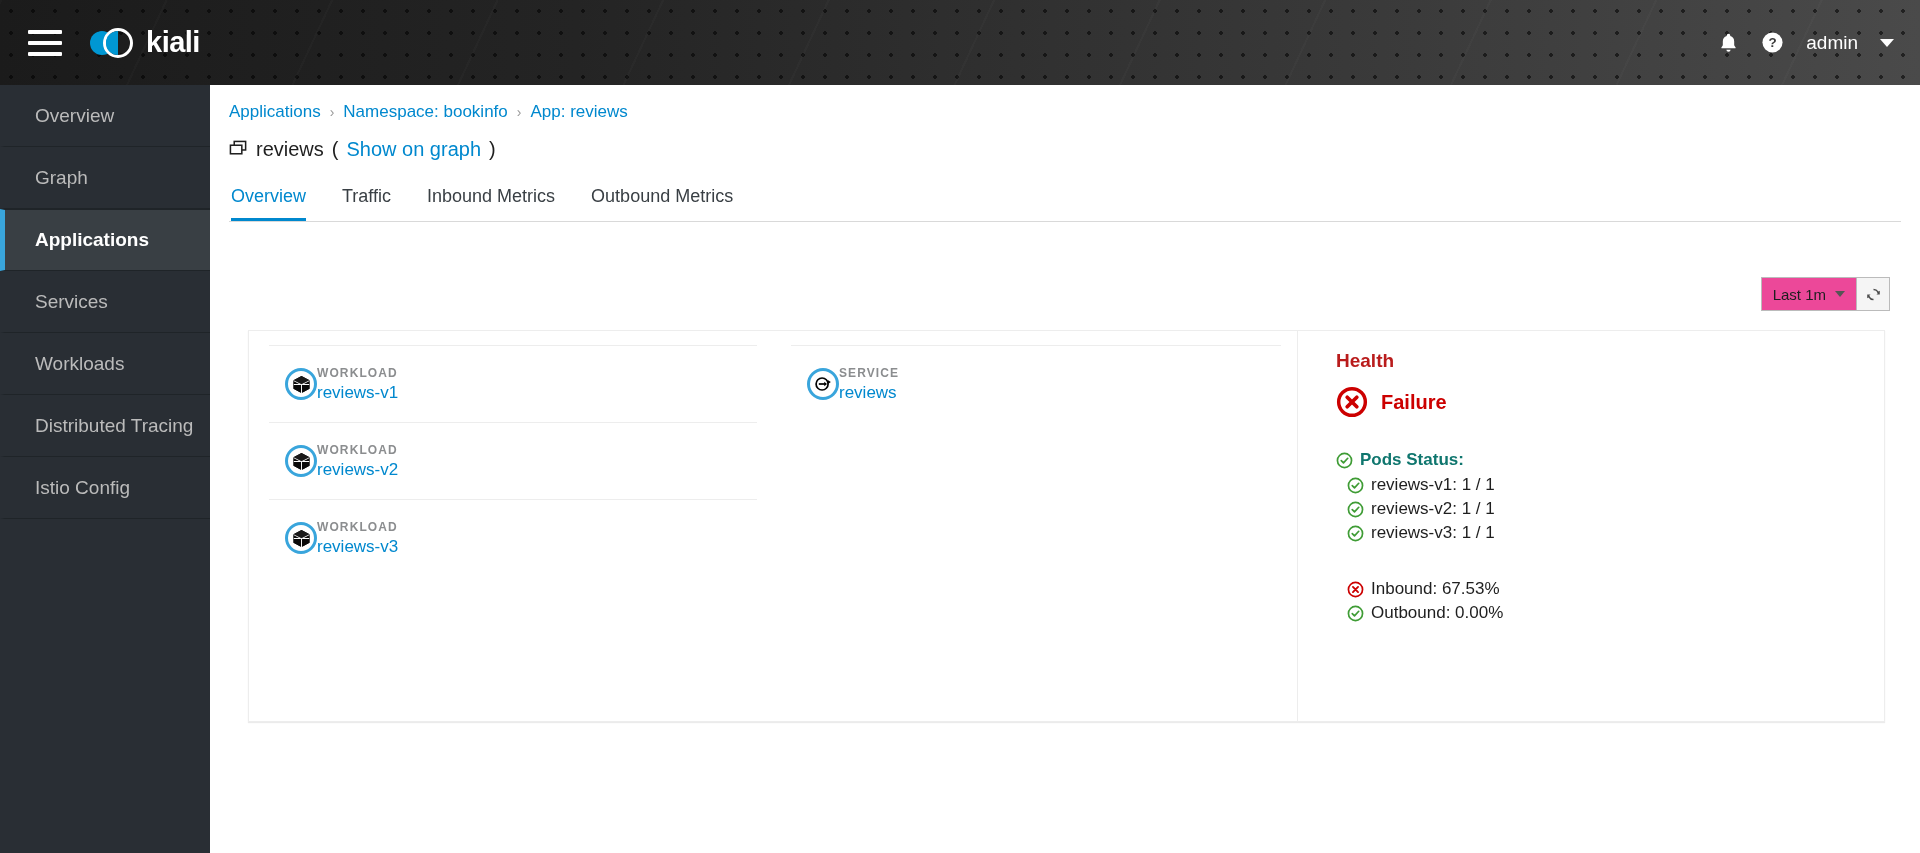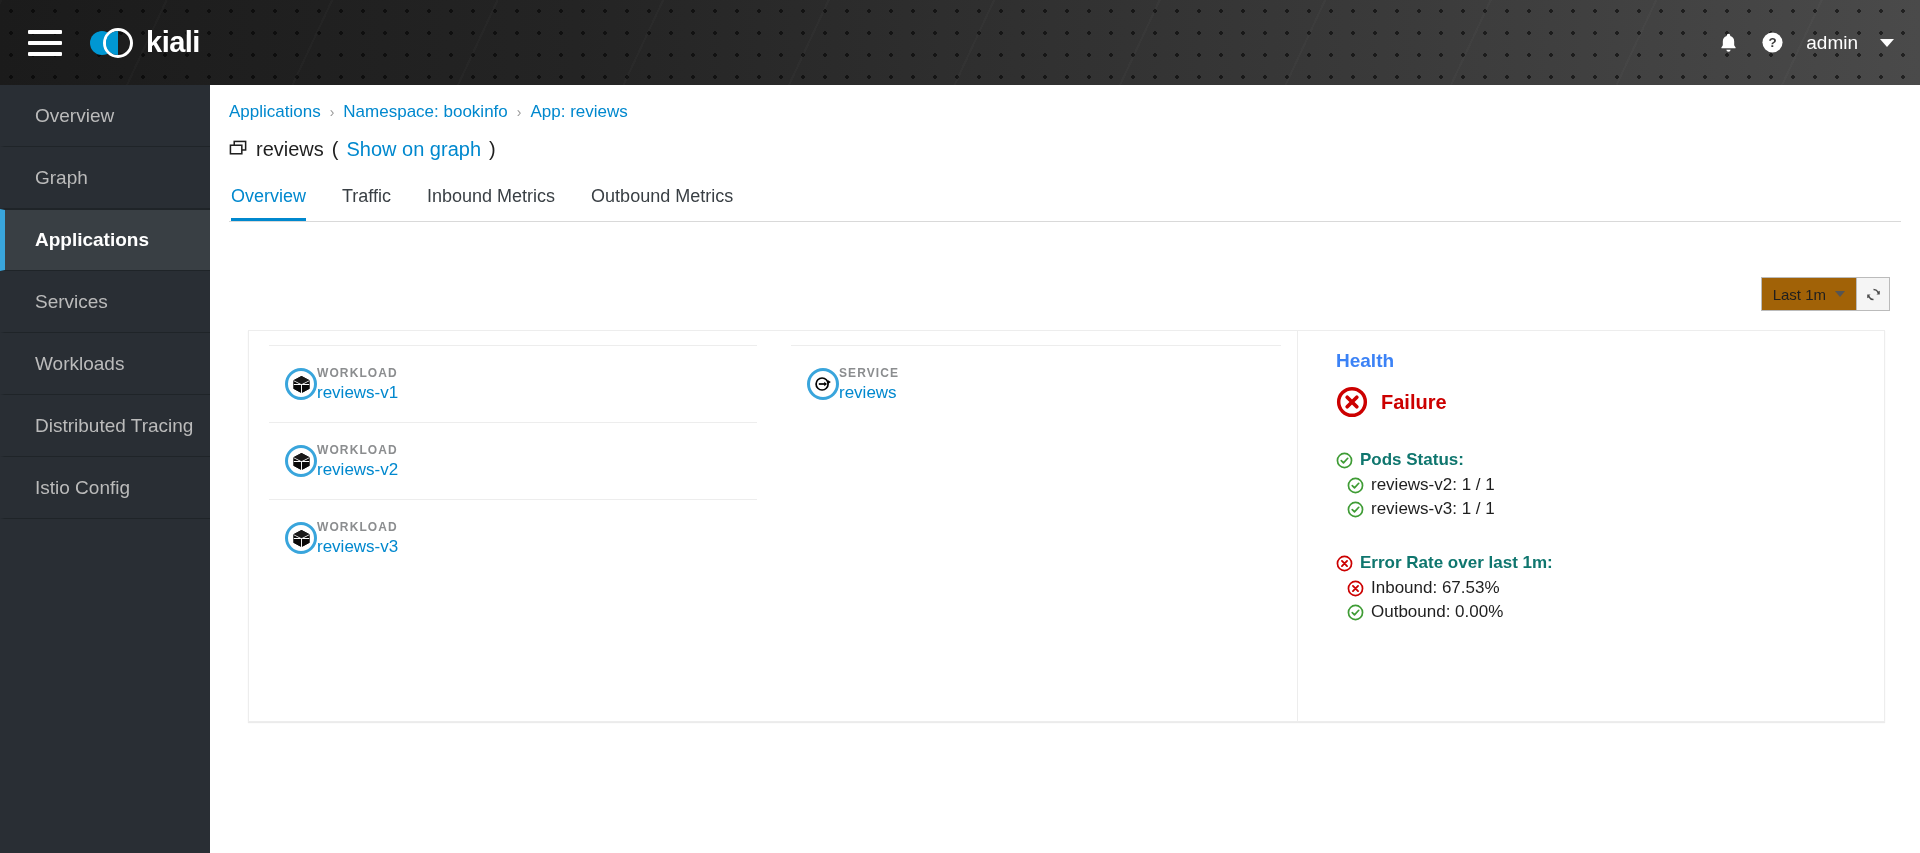--- a/index.html
+++ b/index.html
@@ -110,21 +110,21 @@
   }
   .tab.active { color: #0088ce; border-bottom-color: #0088ce; }
 
   
   .time-controls {
     position: absolute; right: 30px; top: 192px;
     display: flex; align-items: center;
   }
   .time-select {
     height: 34px; padding: 0 11px; display: flex; align-items: center; gap: 9px;
-    background: #a16207; border: 1px solid #bbb; border-right: none;
+    background: #ec4899; border: 1px solid #bbb; border-right: none;
     font-size: 15px; color: #1f1f1f; cursor: pointer;
   }
   .chev { width: 0; height: 0; border-left: 5px solid transparent; border-right: 5px solid transparent; border-top: 6px solid #555; }
   .refresh-btn {
     height: 34px; width: 34px; display: flex; align-items: center; justify-content: center;
     background: #f5f5f5; border: 1px solid #bbb; cursor: pointer;
   }
 
   
   .card {
@@ -150,21 +150,21 @@
   }
   .entity-name { font-size: 17px; color: #0088ce; text-decoration: none; cursor: pointer; }
 
   .icon-ring {
     width: 32px; height: 32px; border-radius: 50%;
     border: 3px solid #39a5dc; display: flex; align-items: center; justify-content: center;
     flex-shrink: 0; background: #fff;
   }
 
   
-  .health-title { font-size: 19px; font-weight: bold; color: #3b82f6; margin-top: 5px; }
+  .health-title { font-size: 19px; font-weight: bold; color: #b91c1c; margin-top: 5px; }
   .health-status {
     display: flex; align-items: center; gap: 13px; margin-top: 14px;
   }
   .health-status .label { font-size: 20px; font-weight: bold; color: #cc0000; }
 
   .health-block { margin-top: 32px; }
   .hb-head {
     display: flex; align-items: center; gap: 7px;
     font-size: 17px; font-weight: bold; color: #0f766e; margin-bottom: 3px;
   }
@@ -375,50 +375,50 @@
           </span>
           <span>Pods Status:</span>
         </div>
         <div class="hb-line">
           <span>
             <svg width="17" height="17" viewBox="0 0 20 20">
               <circle cx="10" cy="10" r="8.3" fill="none" stroke="#3f9c35" stroke-width="2"></circle>
               <path d="M6.2 10.2l2.6 2.6 5-5.4" fill="none" stroke="#3f9c35" stroke-width="2" stroke-linecap="round" stroke-linejoin="round"></path>
             </svg>
           </span>
-          <span>reviews-v2: 1 / 1</span>
+          <span>reviews-v1: 1 / 1</span>
         </div>
         <div class="hb-line">
           <span>
             <svg width="17" height="17" viewBox="0 0 20 20">
               <circle cx="10" cy="10" r="8.3" fill="none" stroke="#3f9c35" stroke-width="2"></circle>
               <path d="M6.2 10.2l2.6 2.6 5-5.4" fill="none" stroke="#3f9c35" stroke-width="2" stroke-linecap="round" stroke-linejoin="round"></path>
             </svg>
           </span>
+          <span>reviews-v2: 1 / 1</span>
+        </div>
+        <div class="hb-line">
+          <span>
+            <svg width="17" height="17" viewBox="0 0 20 20">
+              <circle cx="10" cy="10" r="8.3" fill="none" stroke="#3f9c35" stroke-width="2"></circle>
+              <path d="M6.2 10.2l2.6 2.6 5-5.4" fill="none" stroke="#3f9c35" stroke-width="2" stroke-linecap="round" stroke-linejoin="round"></path>
+            </svg>
+          </span>
           <span>reviews-v3: 1 / 1</span>
         </div>
       </div>
 
       <div class="health-block">
-        <div class="hb-head">
+        <div class="hb-line">
           <span>
             <svg width="17" height="17" viewBox="0 0 20 20">
               <circle cx="10" cy="10" r="8.3" fill="none" stroke="#cc0000" stroke-width="2"></circle>
               <path d="M7 7l6 6M13 7l-6 6" stroke="#cc0000" stroke-width="2.2" stroke-linecap="round"></path>
             </svg>
           </span>
-          <span>Error Rate over last 1m:</span>
-        </div>
-        <div class="hb-line">
-          <span>
-            <svg width="17" height="17" viewBox="0 0 20 20">
-              <circle cx="10" cy="10" r="8.3" fill="none" stroke="#cc0000" stroke-width="2"></circle>
-              <path d="M7 7l6 6M13 7l-6 6" stroke="#cc0000" stroke-width="2.2" stroke-linecap="round"></path>
-            </svg>
-          </span>
           <span>Inbound: 67.53%</span>
         </div>
         <div class="hb-line">
           <span>
             <svg width="17" height="17" viewBox="0 0 20 20">
               <circle cx="10" cy="10" r="8.3" fill="none" stroke="#3f9c35" stroke-width="2"></circle>
               <path d="M6.2 10.2l2.6 2.6 5-5.4" fill="none" stroke="#3f9c35" stroke-width="2" stroke-linecap="round" stroke-linejoin="round"></path>
             </svg>
           </span>
           <span>Outbound: 0.00%</span>

